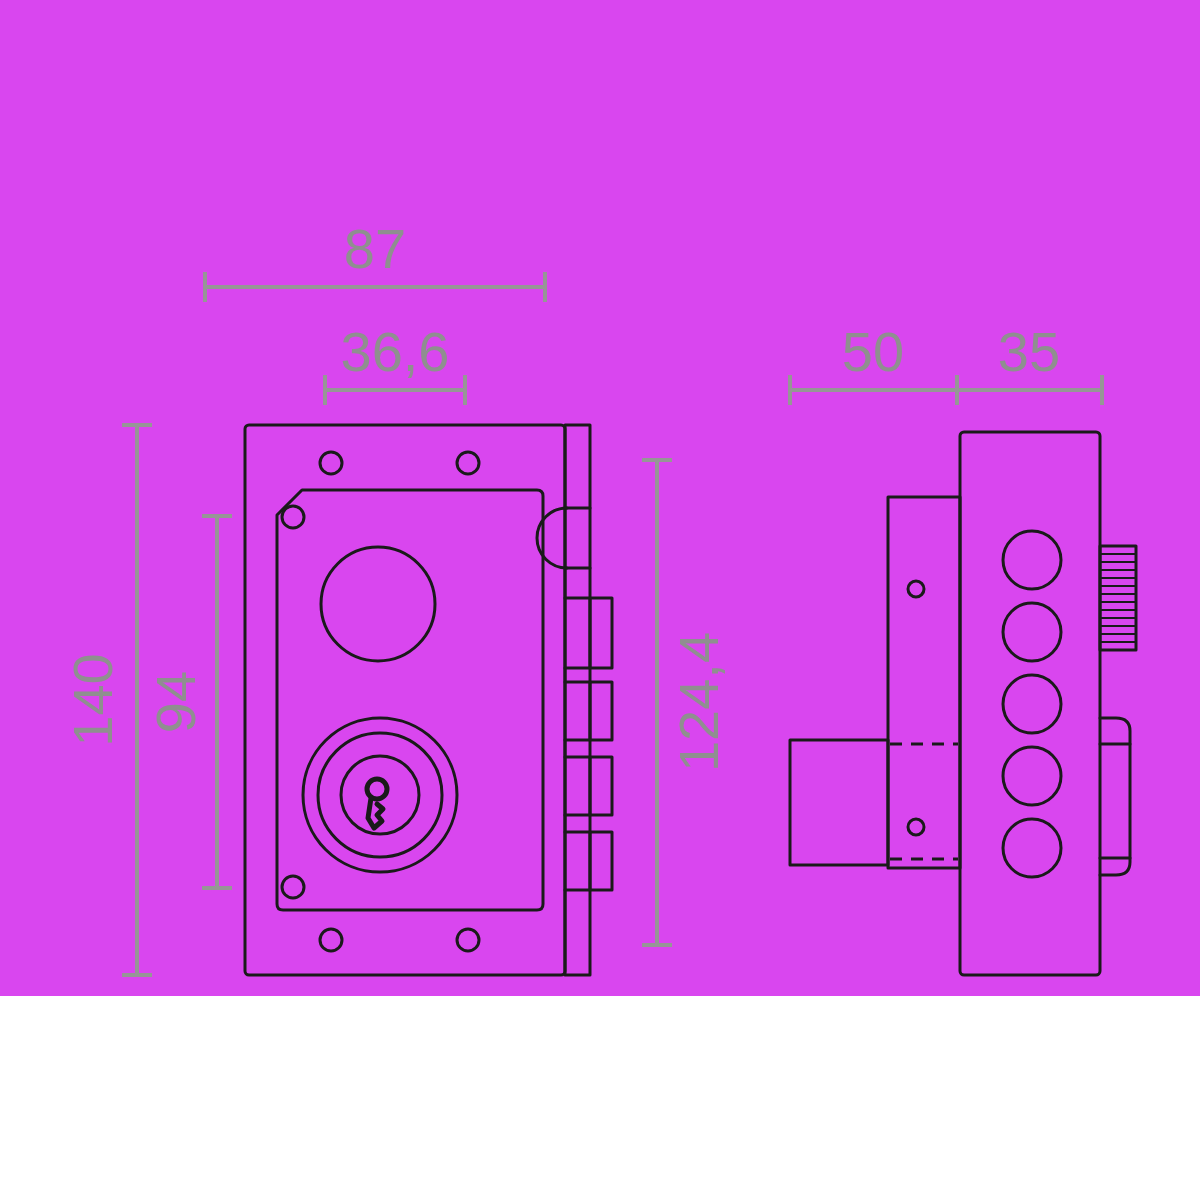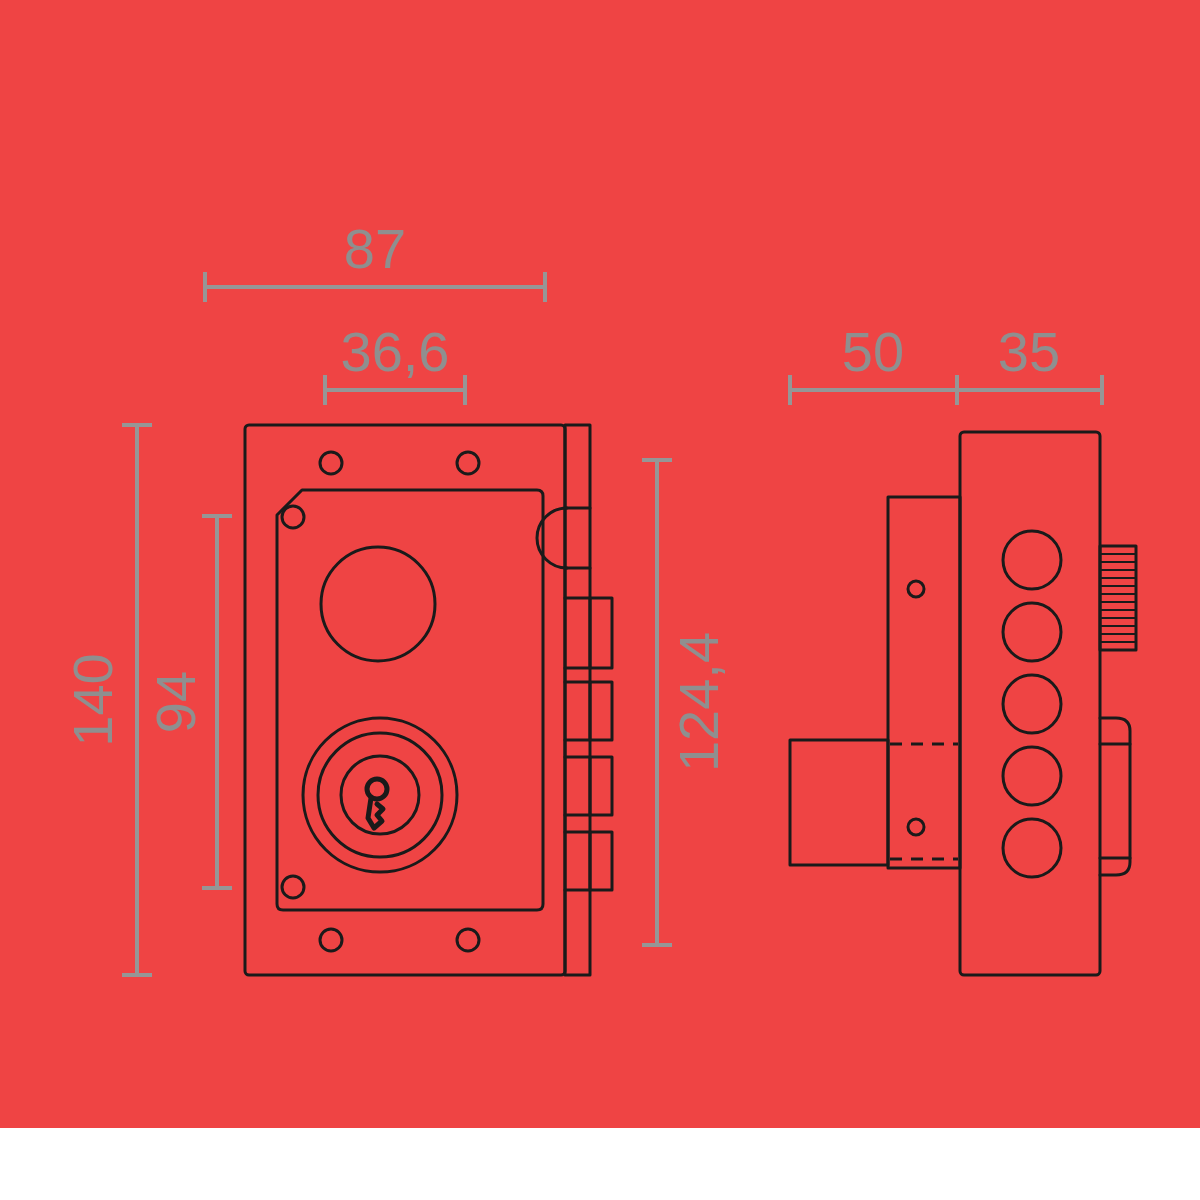--- a/index.html
+++ b/index.html
@@ -6,22 +6,22 @@
     margin: 0;
     padding: 0;
     background: #ffffff;
     width: 1200px;
     height: 1200px;
     font-family: "Liberation Sans", sans-serif;
   }
   .canvas {
     position: relative;
     width: 1200px;
-    height: 1128px;
-    background: #ef4444;
+    height: 996px;
+    background: #d946ef;
     overflow: hidden;
   }
   svg { display: block; }
   .ink {
     stroke: #1a1a1a;
     stroke-width: 3;
     fill: none;
     stroke-linecap: round;
     stroke-linejoin: round;
   }

